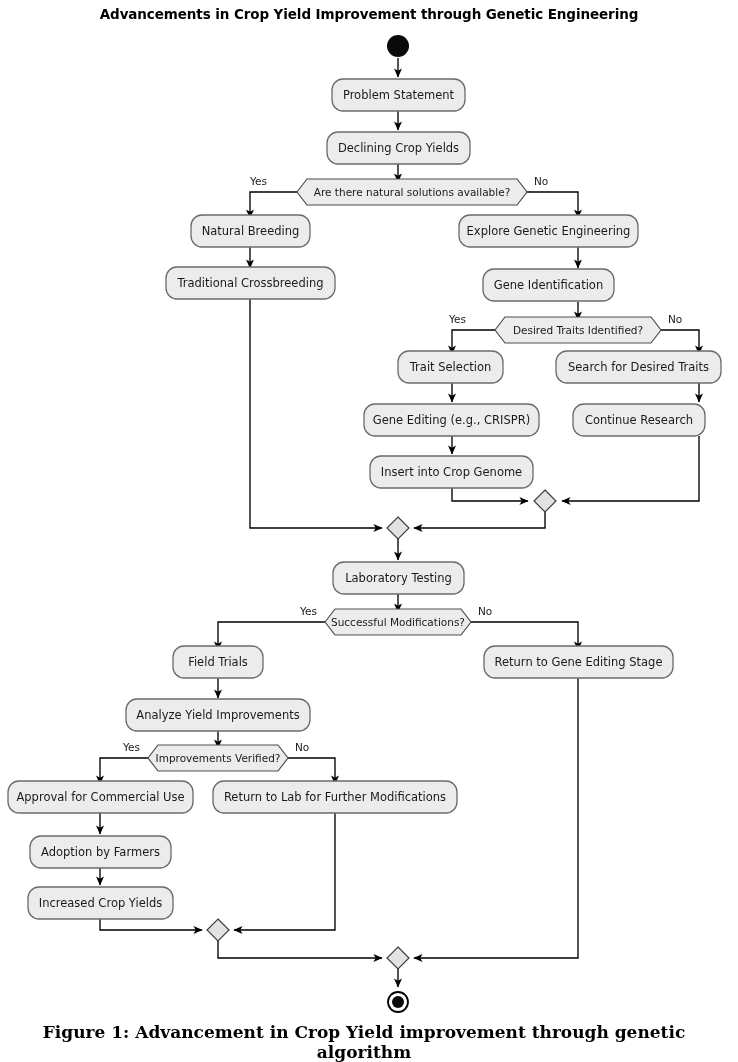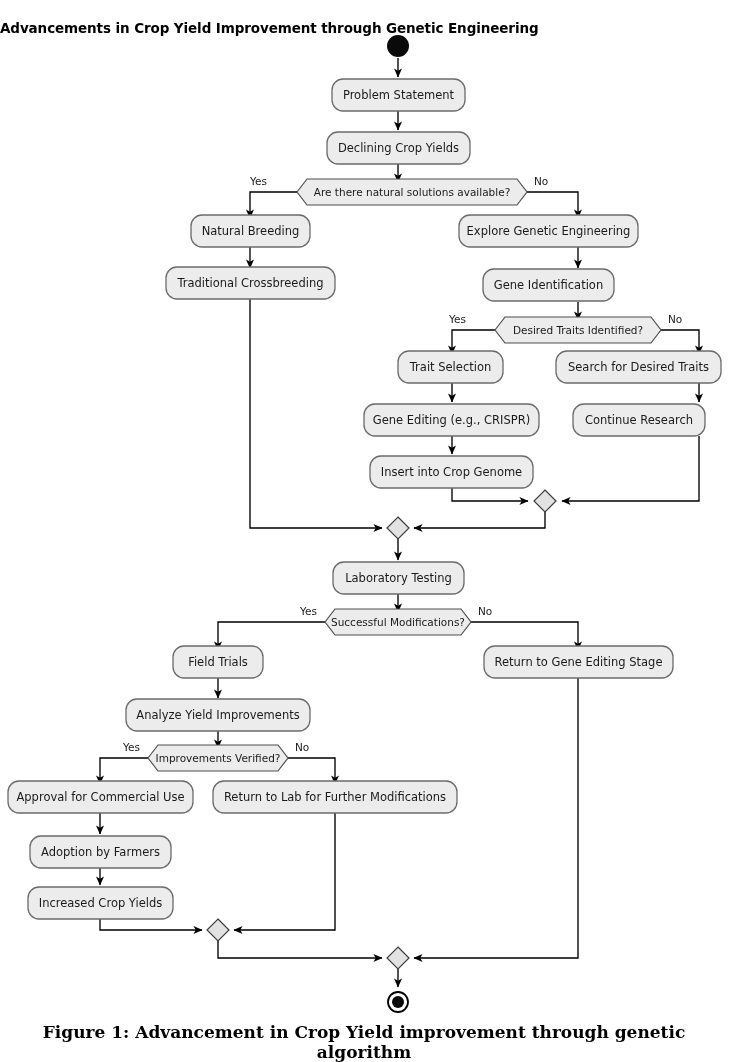--- a/index.html
+++ b/index.html
@@ -1,20 +1,20 @@
 <!DOCTYPE html>
 <html><head>
 <meta charset="utf-8">
 <style>
   html,body{margin:0;padding:0;background:#ffffff;}
   body{width:738px;height:1062px;overflow:hidden;
        font-family:"DejaVu Sans","Liberation Sans",sans-serif;}
   #page{position:relative;width:738px;height:1062px;background:#fff;}
   #title{
-    position:absolute;left:0;top:20px;width:738px;text-align:left;
+    position:absolute;left:0;top:6px;width:738px;text-align:center;
     font-family:"DejaVu Sans","Liberation Sans",sans-serif;
     font-weight:bold;font-size:13.5px;color:#000;letter-spacing:-0.1px;
   }
   #caption{
     position:absolute;left:0;top:1022px;width:728px;text-align:center;
     font-family:"DejaVu Serif","Liberation Serif",serif;
     font-weight:bold;font-size:17px;color:#000;
   }
   #flow{position:absolute;left:0;top:32px;width:738px;height:990px;display:block;}
   .node-text{

